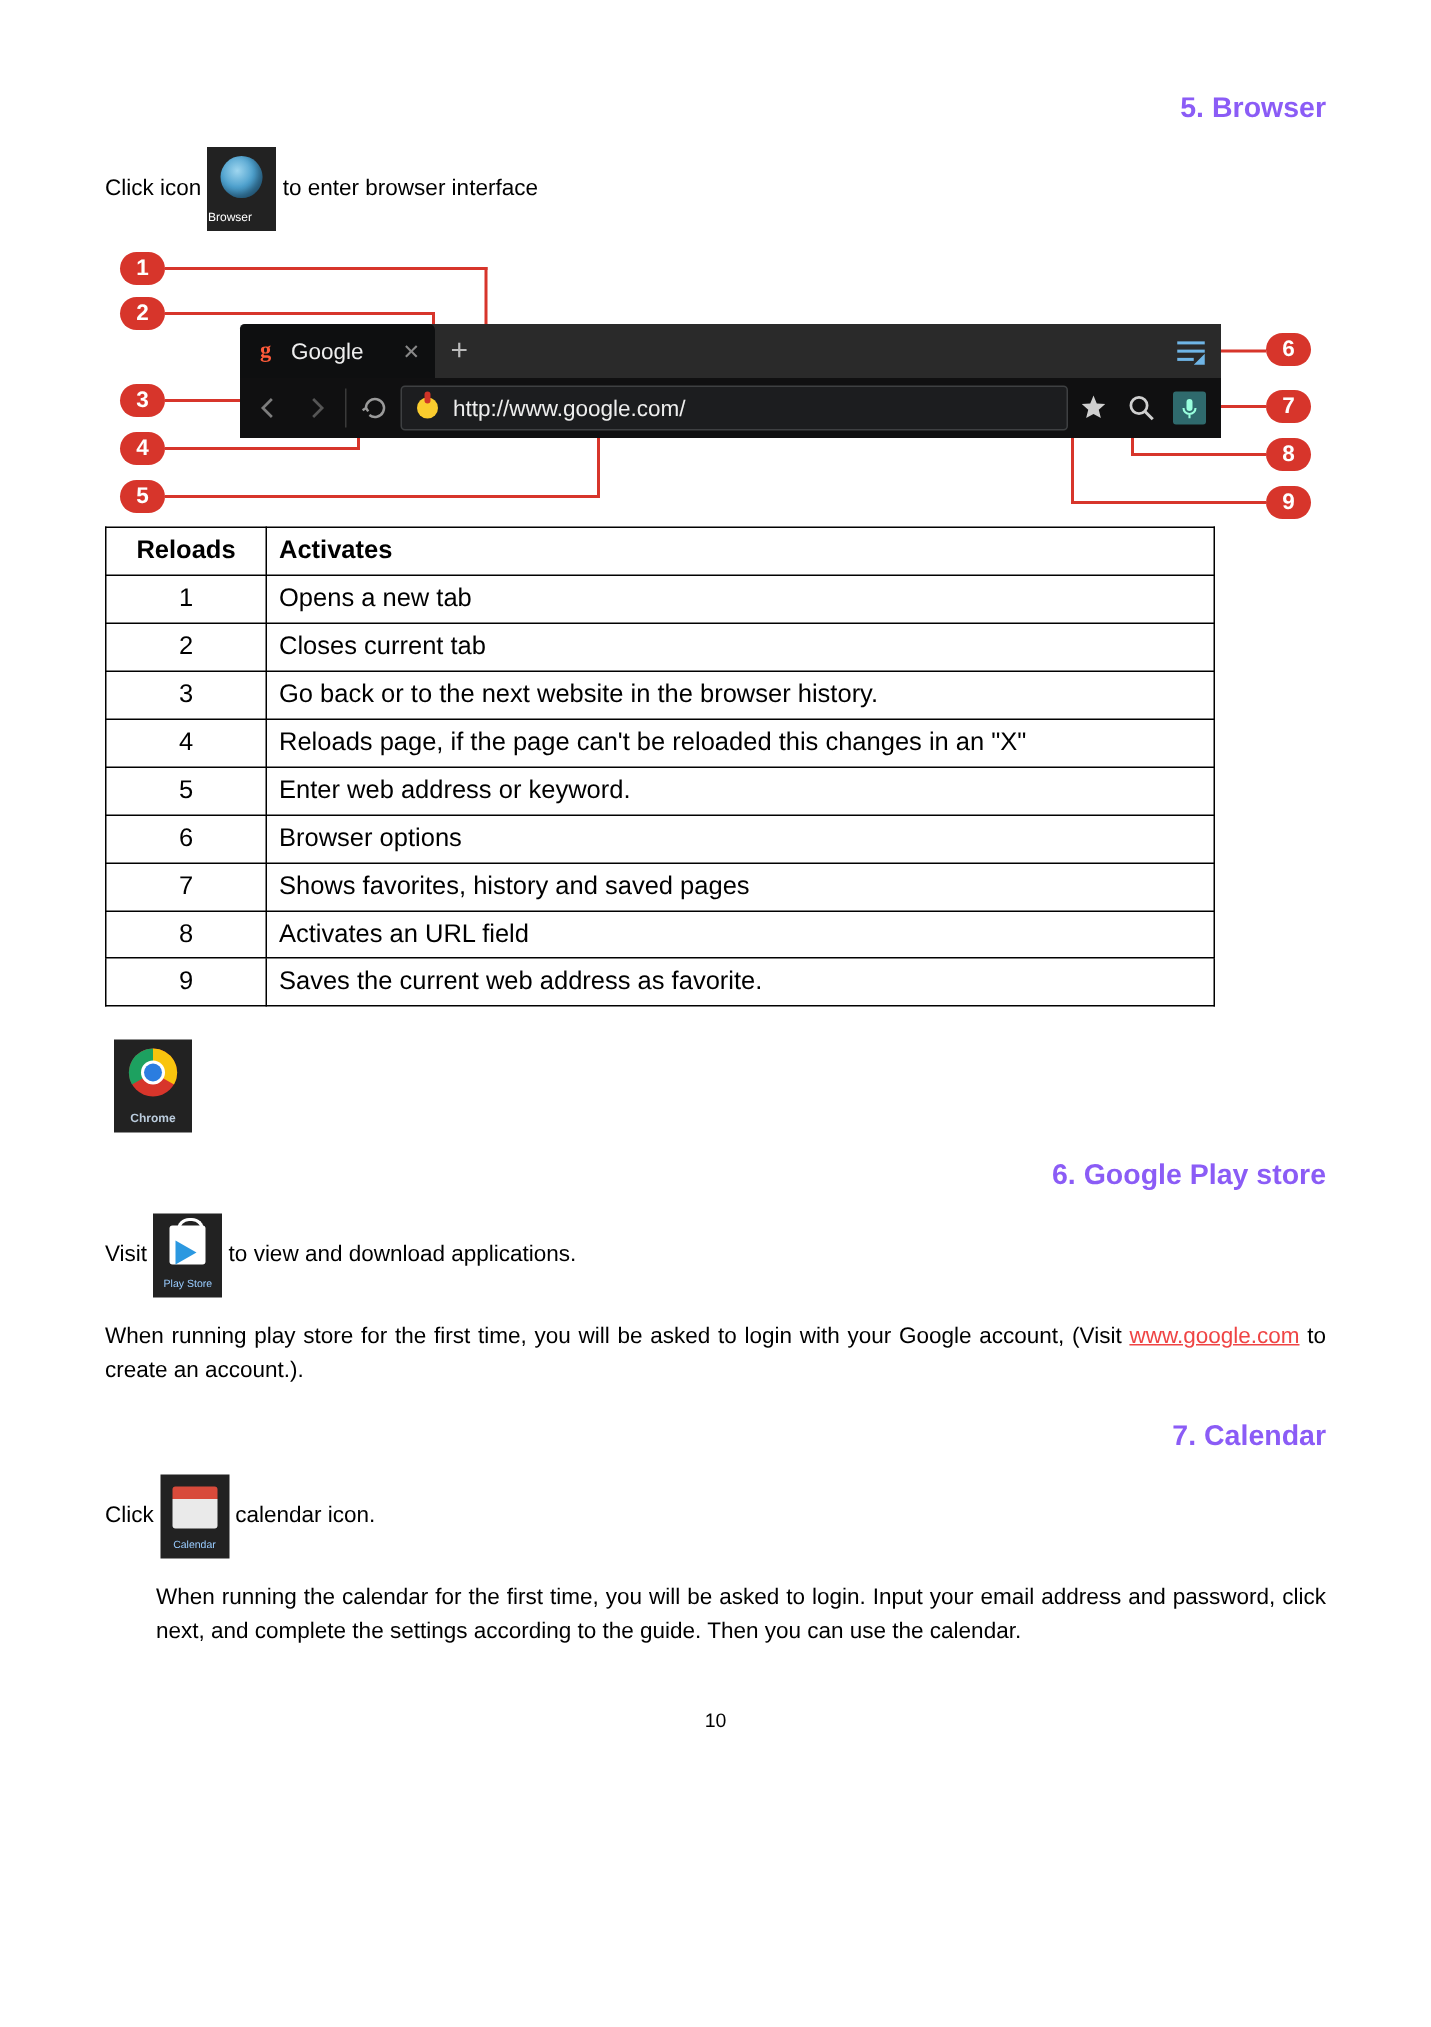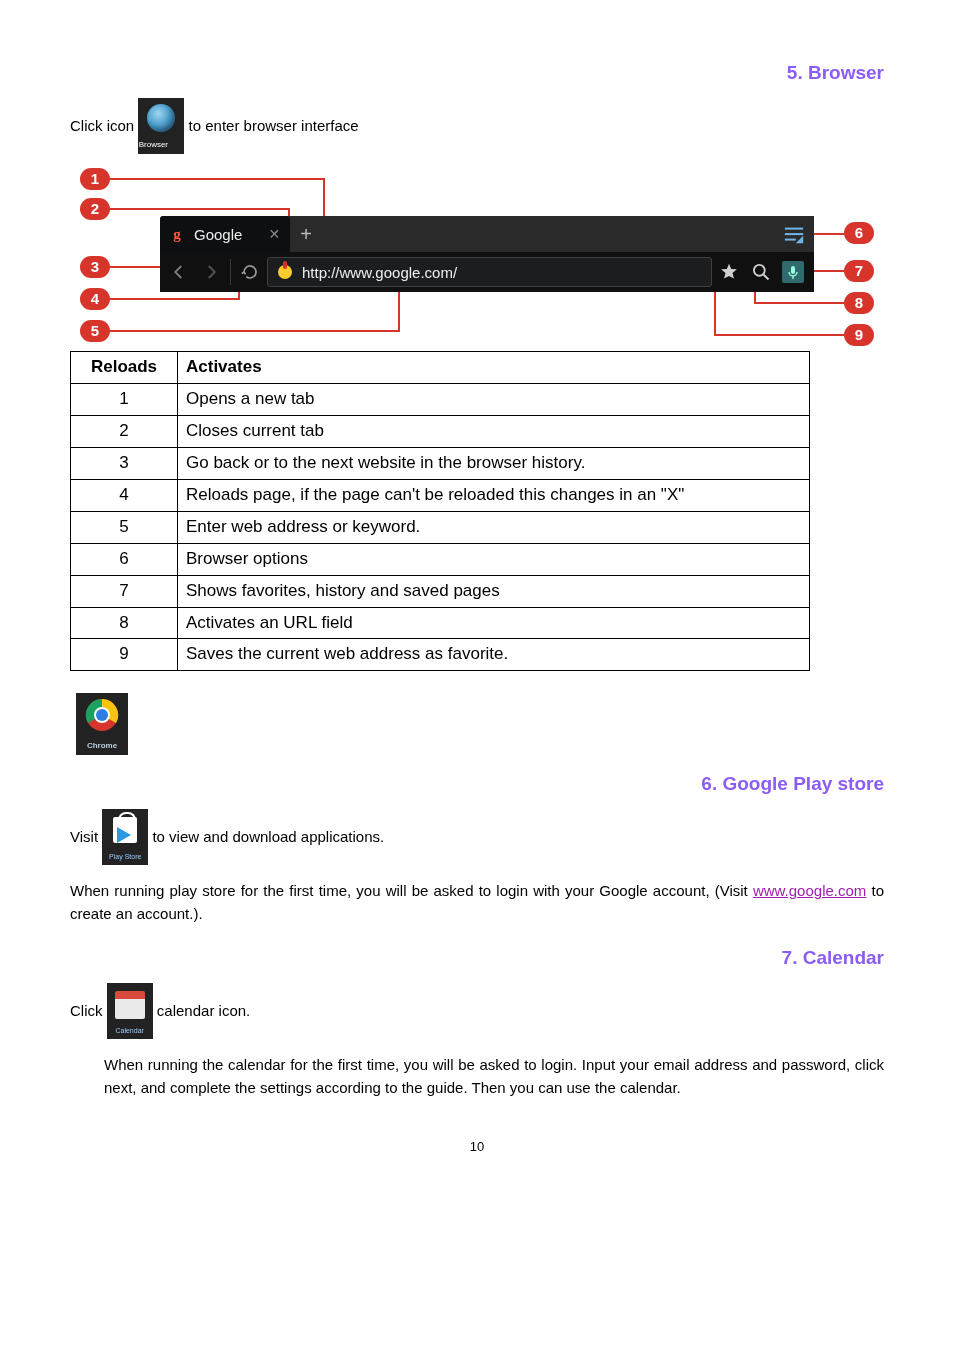--- a/index.html
+++ b/index.html
@@ -211,21 +211,21 @@
   .playstore-icon .label, .calendar-icon .label {
     position: absolute; bottom: 3px; left: 0; right: 0;
     color: #9cf; font-size: 7px; text-align: center;
   }
   .calendar-icon .cal {
     position: absolute; top: 8px; left: 8px;
     width: 30px; height: 28px;
     background: linear-gradient(to bottom, #d84a3b 0 30%, #eaeaea 30% 100%);
     border-radius: 2px;
   }
-  .link { color: #a21caf; text-decoration: underline; }
+  .link { color: #ef4444; text-decoration: underline; }
 
   .sub-indent { margin-left: 34px; }
   .page-num { text-align: center; margin-top: 40px; font-size: 13px; }
 </style>
 </head>
 <body>
 
 <div class="section-heading">5. Browser</div>
 
 <div class="para">

